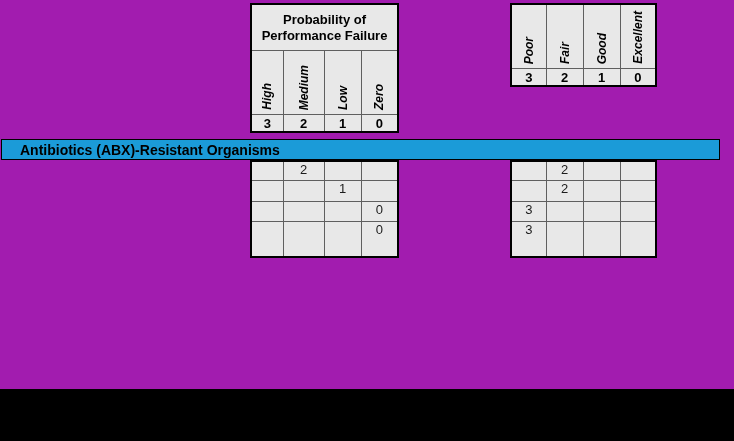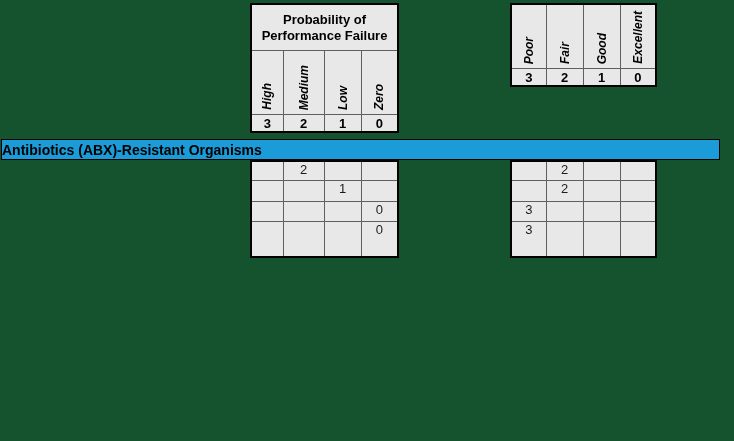--- a/index.html
+++ b/index.html
@@ -1,19 +1,19 @@
 <!DOCTYPE html>
 <html><head>
 <meta charset="utf-8">
 <style>
   html,body{margin:0;padding:0;background:#000;}
   .canvas{
     position:relative;
-    width:734px;height:441px;
-    background:#14532d;
+    width:734px;height:389px;
+    background:#a21caf;
     overflow:hidden;
     font-family:"Liberation Sans", sans-serif;
   }
   table{border-collapse:collapse;table-layout:fixed;}
   .blk{position:absolute;}
   .blk table{width:100%;}
   .blk td,.blk th{
     border:1px solid #5f5f5f;
     background:#E8E8E8;
     padding:0;
@@ -78,21 +78,21 @@
     width:717px;height:19px;
     background:#1B9BD8;
     border:1px solid #000;
     display:flex;
     align-items:center;
   }
   .banner-label{
     font-size:14px;
     font-weight:bold;
     color:#000;
-    padding-left:0;
+    padding-left:18px;
     white-space:nowrap;
   }
 </style>
 </head>
 <body>
 
 <div class="canvas">
 
   <div class="blk left-head">
     <table>

